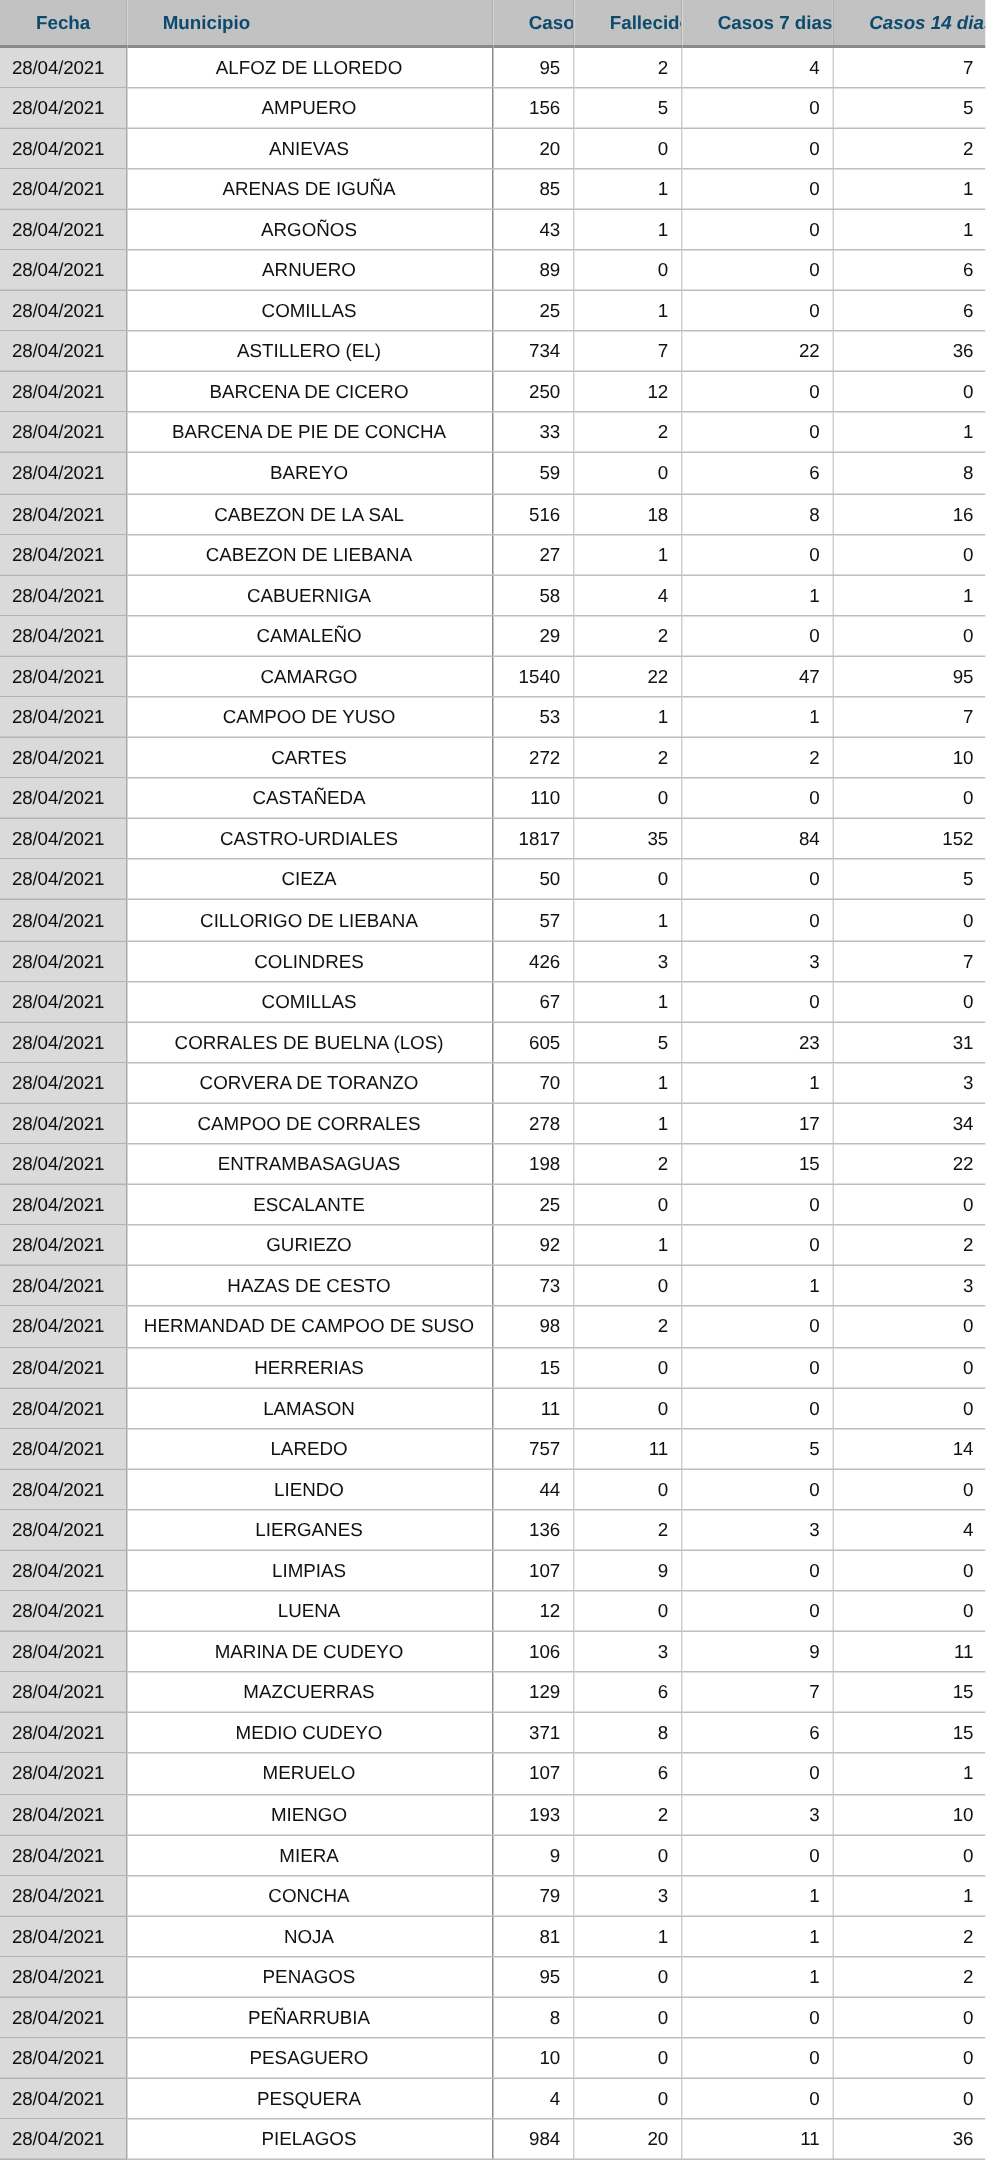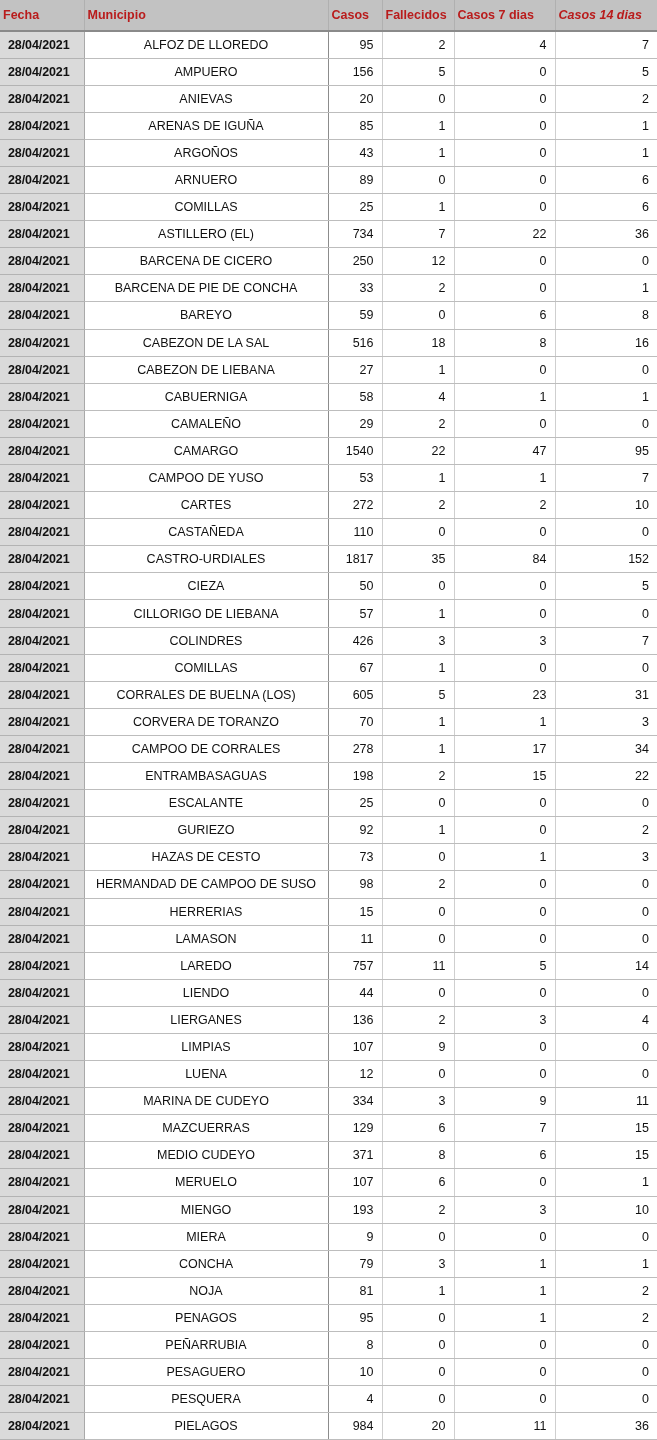--- a/index.html
+++ b/index.html
@@ -25,26 +25,26 @@
   #covid-table col.col-fecha   { width: 84px; }
   #covid-table col.col-muni    { width: 244px; }
   #covid-table col.col-casos   { width: 54px; }
   #covid-table col.col-fall    { width: 72px; }
   #covid-table col.col-c7      { width: 101px; }
   #covid-table col.col-c14     { width: 102px; }
 
   
   thead th {
     background: #c2c2c2;
-    color: #b91c1c;
+    color: #0c4a6e;
     font-size: 12.5px;
     font-weight: bold;
     height: 30px;
     line-height: 30px;
-    padding: 0 3px;
+    padding: 0 24px;
     border-right: 1px solid #b0b0b0;
     border-bottom: 2px solid #8a8a8a;
     box-sizing: border-box;
     white-space: nowrap;
     overflow: hidden;
     text-align: left;
   }
   thead th.num { text-align: left; }
   thead th:last-child { border-right: none; font-style: italic; }
 
@@ -59,21 +59,21 @@
     box-sizing: border-box;
     white-space: nowrap;
     overflow: hidden;
     background: #ffffff;
     vertical-align: middle;
   }
   tbody td:last-child { border-right: none; }
 
   tbody td.fecha {
     background: #dadada;
-    font-weight: bold;
+    font-weight: normal;
     border-right: 1px solid #a9a9a9;
     border-bottom: 1px solid #b3b3b3;
     text-align: left;
     letter-spacing: -0.1px;
   }
   tbody td.muni {
     text-align: center;
     border-right: 1px solid #8c8c8c;
   }
   tbody td.num { text-align: right; }
@@ -415,21 +415,21 @@
         <td class="fecha">28/04/2021</td>
         <td class="muni">LUENA</td>
         <td class="num">12</td>
         <td class="num">0</td>
         <td class="num">0</td>
         <td class="num">0</td>
       </tr>
       <tr>
         <td class="fecha">28/04/2021</td>
         <td class="muni">MARINA DE CUDEYO</td>
-        <td class="num">334</td>
+        <td class="num">106</td>
         <td class="num">3</td>
         <td class="num">9</td>
         <td class="num">11</td>
       </tr>
       <tr>
         <td class="fecha">28/04/2021</td>
         <td class="muni">MAZCUERRAS</td>
         <td class="num">129</td>
         <td class="num">6</td>
         <td class="num">7</td>

